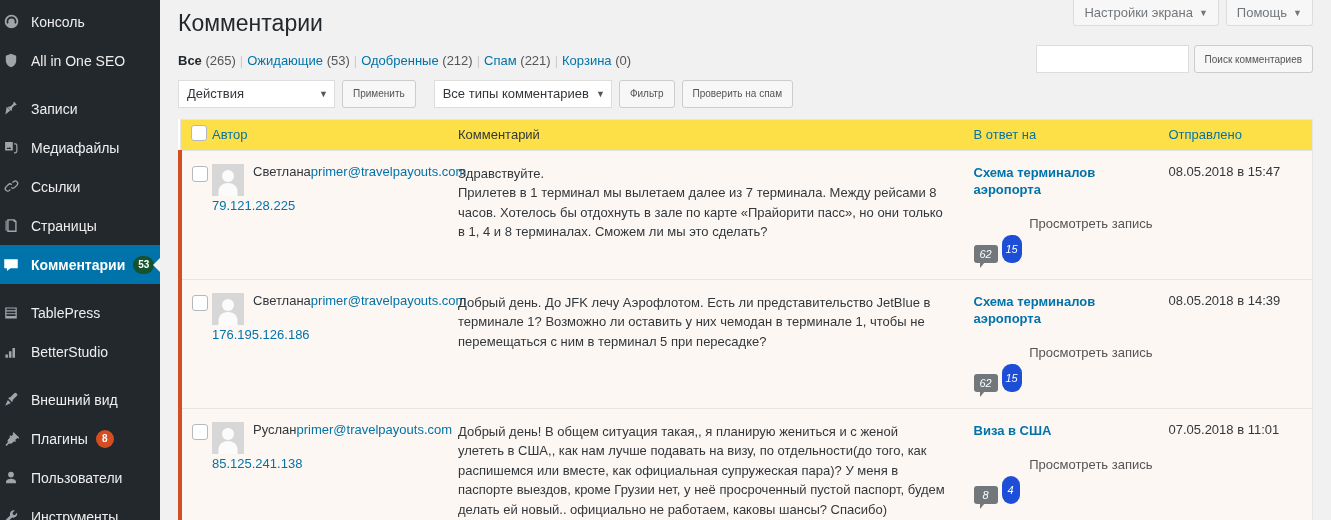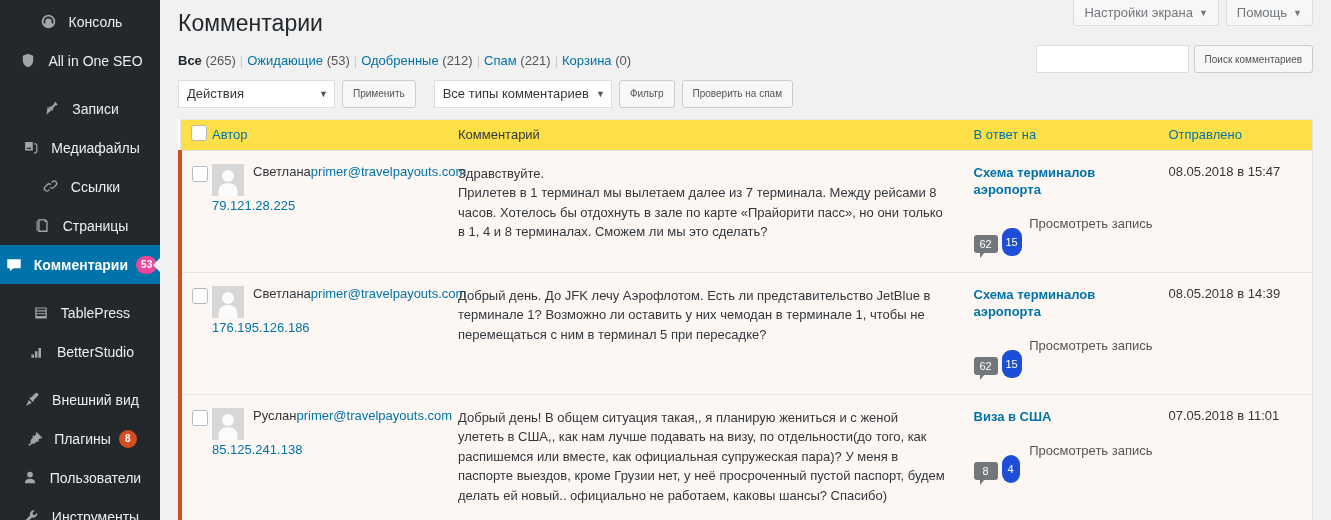--- a/index.html
+++ b/index.html
@@ -23,21 +23,20 @@
     position: relative;
   }
   .menu-item {
     display: flex; align-items: center;
     height: 39px;
     padding-left: 0;
     color: #eee;
     font-size: 14px;
     position: relative;
     cursor: pointer;
-    justify-content: center;
   }
   .menu-item .mi-icon {
     width: 22px; min-width: 22px; height: 20px;
     margin-right: 9px;
     display: flex; align-items: center; justify-content: center;
     color: #a0a5aa;
   }
   .menu-item .mi-icon svg { display: block; }
   .menu-item .mi-label { white-space: nowrap; line-height: 1; }
   .menu-item.active {
@@ -58,21 +57,21 @@
     display: inline-flex; align-items: center; justify-content: center;
     min-width: 18px; height: 18px;
     padding: 0 5px;
     margin-left: 8px;
     border-radius: 9px;
     background: #d54e21;
     color: #fff;
     font-size: 10px; font-weight: 600;
     line-height: 1;
   }
-  .badge-count.blue { background: #ec4899; }
+  .badge-count.blue { background: #14532d; }
   .menu-item.active .mi-label { color: #fff; }
   .menu-sep { height: 9px; }
 
   
   #main {
     flex: 1; height: 520px;
     background: #f1f1f1;
     position: relative;
     padding: 0 18px 0 18px;
     overflow: hidden;
@@ -329,21 +328,23 @@
     font-size: 13px;
     line-height: 19px;
     display: block;
     margin-top: 16px;
     cursor: pointer;
     text-align: right;
   }
   .bubble-wrap {
     position: relative;
     display: inline-flex;
-    align-items: center;
+    align-items: flex-end;
+    margin-top: 7px;
+    font-style: italic;
   }
   .bubble {
     position: relative;
     background: #72777c;
     color: #fff;
     font-size: 11px;
     min-width: 24px;
     height: 18px;
     padding: 0 5px;
     border-radius: 3px;

